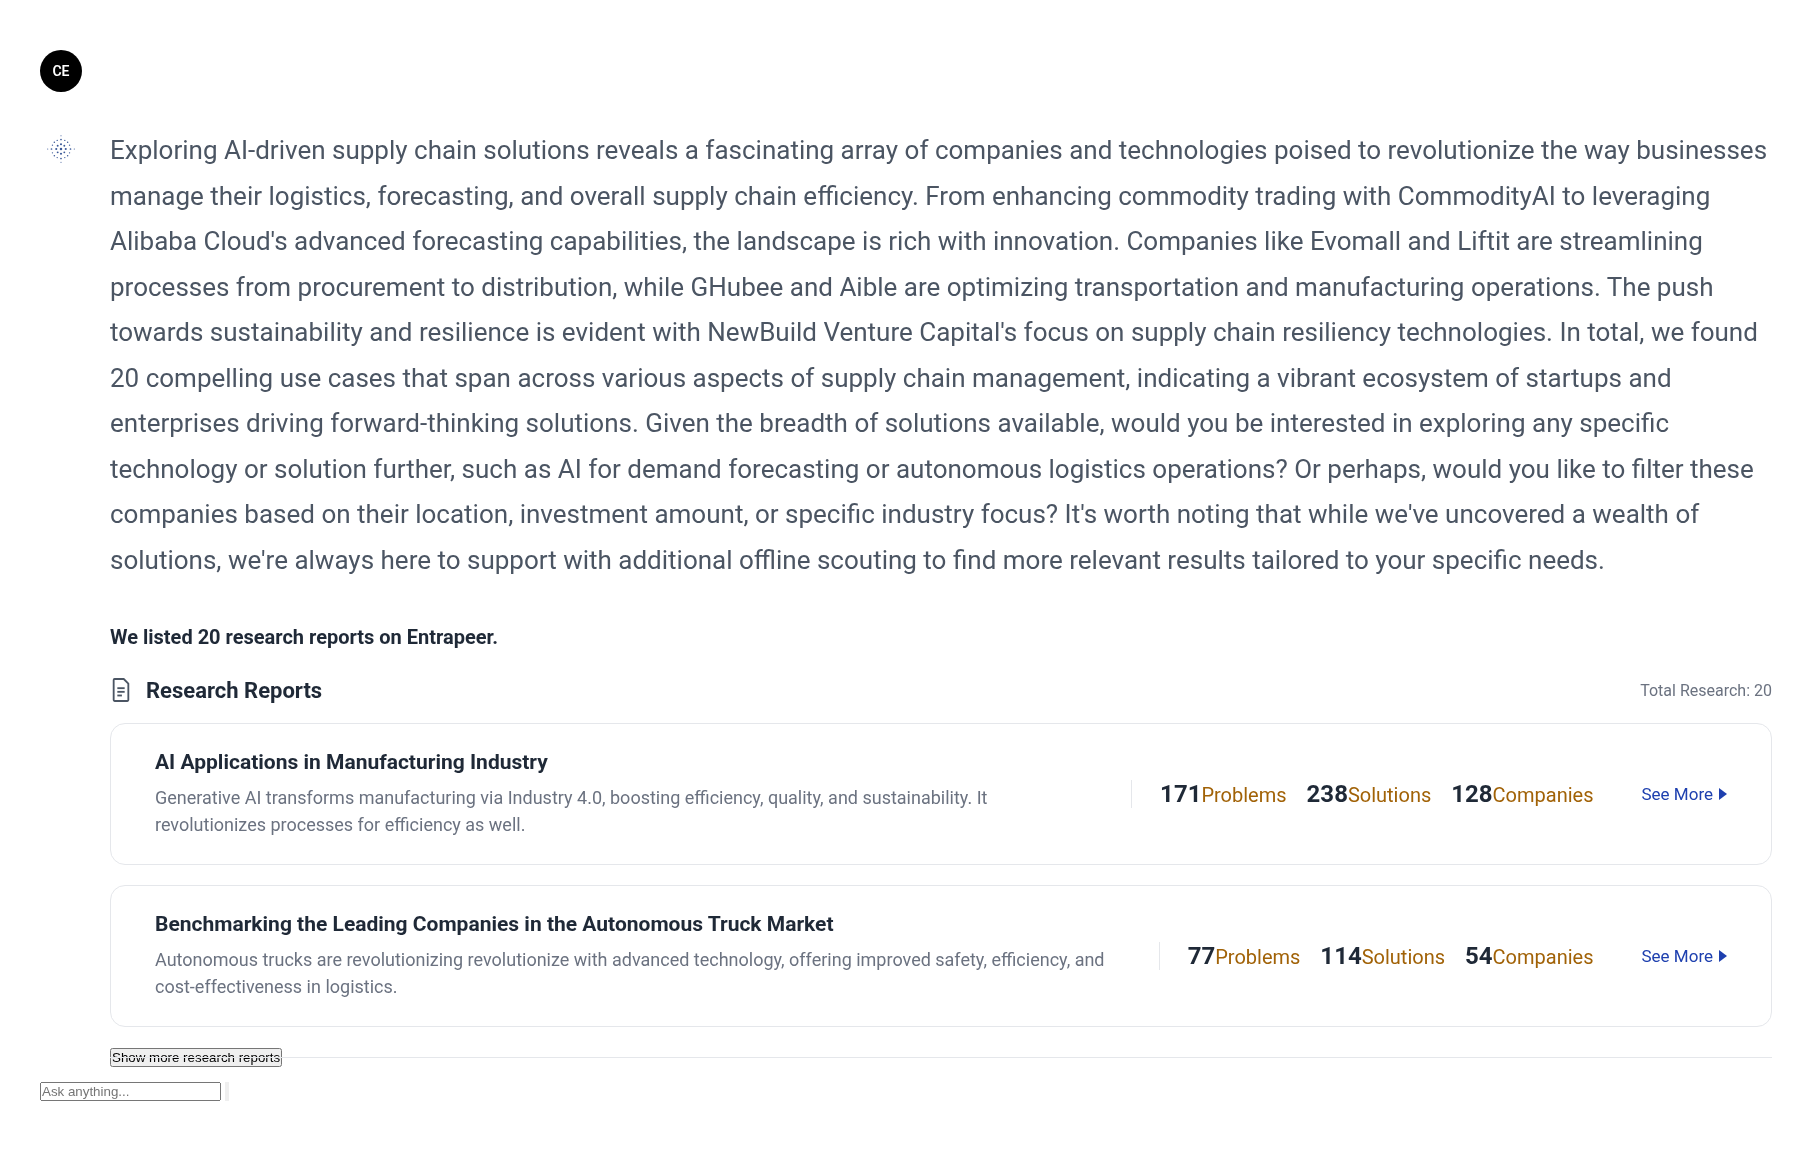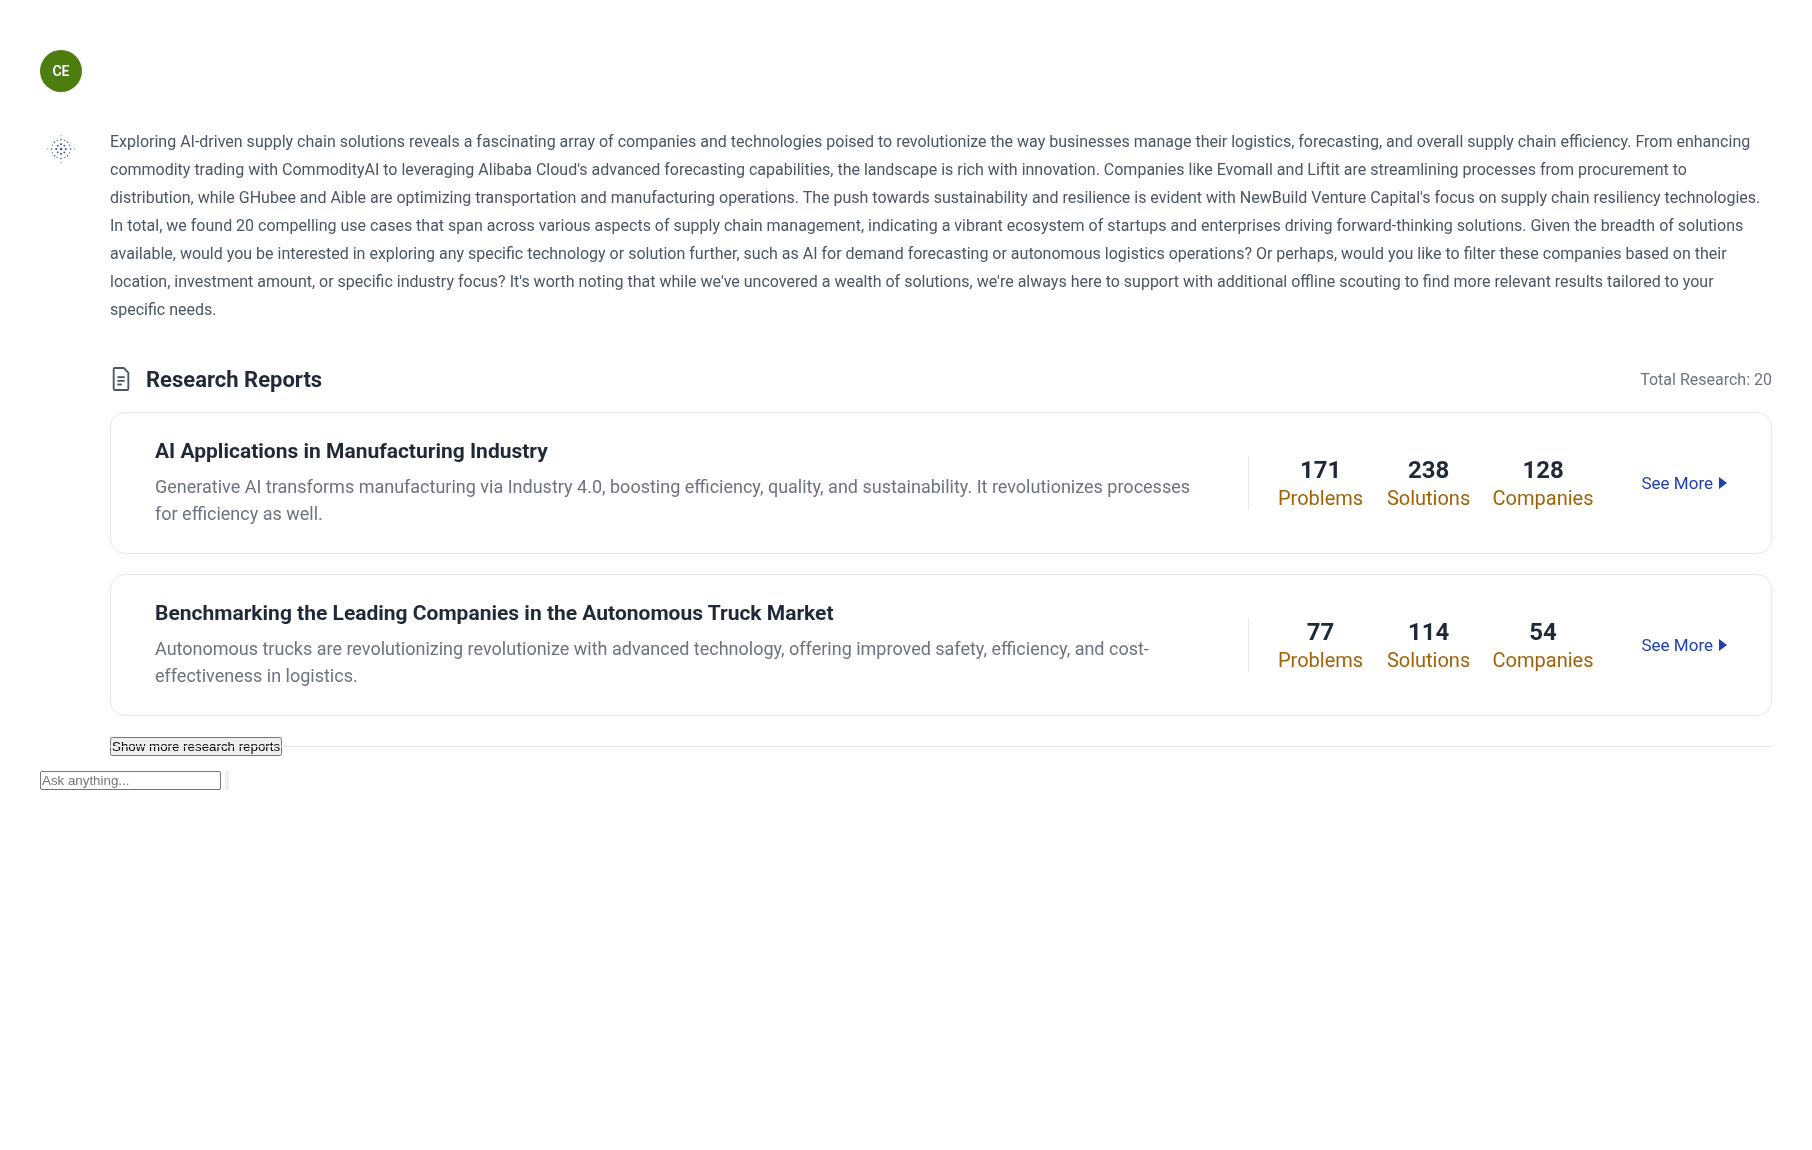--- a/index.html
+++ b/index.html
@@ -17,21 +17,21 @@
     .header-row {
       display: flex;
       align-items: center;
       gap: 28px;
       margin-bottom: 36px;
     }
     .avatar {
       width: 42px;
       height: 42px;
       border-radius: 50%;
-      background: #4d7c0f;
+      background: #000000;
       display: flex;
       align-items: center;
       justify-content: center;
       color: #fff;
       font-size: 14px;
       font-weight: 600;
       flex-shrink: 0;
     }
     .page-title {
       font-size: 32px;
@@ -46,21 +46,21 @@
     .bot-avatar {
       width: 42px;
       height: 42px;
       flex-shrink: 0;
       display: flex;
       align-items: center;
       justify-content: center;
     }
     .bot-avatar svg { width: 38px; height: 38px; }
     .description {
-      font-size: 16px;
+      font-size: 26px;
       line-height: 1.75;
       color: #4b5563;
       flex: 1;
     }
     .subtitle {
       font-size: 20px;
       font-weight: 700;
       margin-left: 70px;
       margin-bottom: 28px;
       color: #1f2937;
@@ -121,21 +121,20 @@
     }
     .card-stats {
       display: flex;
       align-items: center;
       gap: 20px;
       border-left: 1px solid #e5e7eb;
       padding-left: 28px;
     }
     .stat {
       display: flex;
-      flex-direction: column;
       align-items: center;
       min-width: 88px;
     }
     .stat-value {
       font-size: 24px;
       font-weight: 700;
       color: #1f2937;
     }
     .stat-label {
       font-size: 20px;
@@ -215,20 +214,21 @@
           <circle cx="20" cy="6" r="0.6"></circle>
             <circle cx="20" cy="34" r="0.6"></circle>
           <circle cx="6" cy="20" r="0.6"></circle>
             <circle cx="34" cy="20" r="0.6"></circle>
         </g>
       </svg>
     </div>
     <p class="description">Exploring AI-driven supply chain solutions reveals a fascinating array of companies and technologies poised to revolutionize the way businesses manage their logistics, forecasting, and overall supply chain efficiency. From enhancing commodity trading with CommodityAI to leveraging Alibaba Cloud's advanced forecasting capabilities, the landscape is rich with innovation. Companies like Evomall and Liftit are streamlining processes from procurement to distribution, while GHubee and Aible are optimizing transportation and manufacturing operations. The push towards sustainability and resilience is evident with NewBuild Venture Capital's focus on supply chain resiliency technologies. In total, we found 20 compelling use cases that span across various aspects of supply chain management, indicating a vibrant ecosystem of startups and enterprises driving forward-thinking solutions. Given the breadth of solutions available, would you be interested in exploring any specific technology or solution further, such as AI for demand forecasting or autonomous logistics operations? Or perhaps, would you like to filter these companies based on their location, investment amount, or specific industry focus? It's worth noting that while we've uncovered a wealth of solutions, we're always here to support with additional offline scouting to find more relevant results tailored to your specific needs.</p>
   </div>
 
+  <p class="subtitle">We listed 20 research reports on Entrapeer.</p>
 
   <div class="section-header">
     <div class="section-header-left">
       <svg class="doc-icon" viewBox="0 0 24 28">
         <path d="M5 2 h10 l5 5 v18 a1 1 0 0 1 -1 1 h-14 a1 1 0 0 1 -1 -1 v-22 a1 1 0 0 1 1 -1 z" stroke-linejoin="round"></path>
         <line x1="8" y1="12" x2="16" y2="12"></line>
         <line x1="8" y1="16" x2="16" y2="16"></line>
         <line x1="8" y1="20" x2="13" y2="20"></line>
       </svg>
       <h2 class="section-title">Research Reports</h2>

